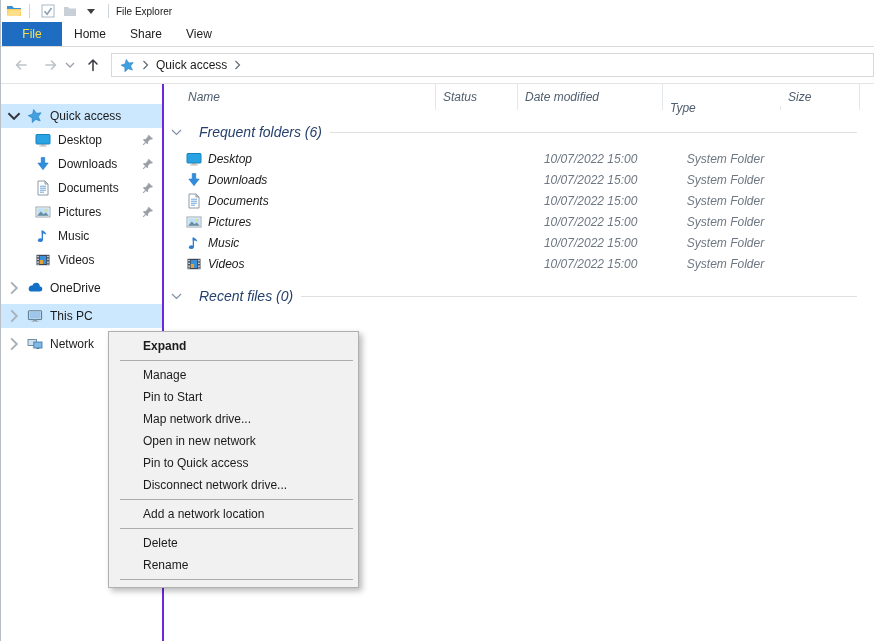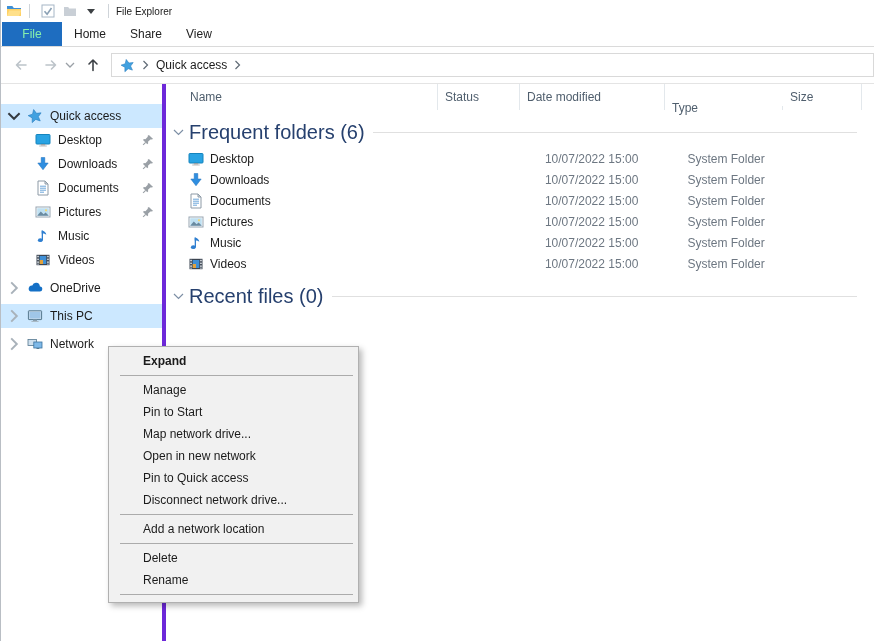--- a/index.html
+++ b/index.html
@@ -14,21 +14,21 @@
   .titlebar{height:22px;display:flex;align-items:center;padding-left:5px;background:#fff;}
   .titlebar .sep{width:1px;height:14px;background:#cfd4d9;margin:0 7px;}
   .tb-icon{width:16px;height:16px;display:inline-flex;}
   .qat-icon{width:14px;height:14px;display:inline-flex;margin:0 4px;}
   .qat-caret{width:8px;height:5px;display:inline-flex;margin:0 6px;}
   .tb-title{font-size:10px;color:#1b1b1b;}
 
   
   .tabsrow{height:24px;display:flex;align-items:stretch;border-bottom:1px solid #dadada;background:#fff;}
   .tab{display:flex;align-items:center;padding:0 12px;color:#222;cursor:default;}
-  .tab.file{background:var(--accent);color:#86efac;width:36px;justify-content:center;margin-left:1px;}
+  .tab.file{background:var(--accent);color:#fde047;width:36px;justify-content:center;margin-left:1px;}
 
   
   .navbar{height:36px;border-bottom:1px solid #e4e4e4;position:relative;background:#fff;}
   .nav-btn{position:absolute;top:10px;display:inline-flex;}
   .nav-back{left:12px;width:16px;height:16px;}
   .nav-fwd{left:42px;width:16px;height:16px;}
   .nav-drop{left:64px;width:10px;height:7px;top:15px;}
   .nav-up{left:84px;width:16px;height:16px;}
   .addressbar{position:absolute;left:110px;right:0;top:6px;height:24px;border:1px solid #d9d9d9;
     box-sizing:border-box;background:#fff;display:flex;align-items:center;}
@@ -42,48 +42,48 @@
   .side-row{height:24px;display:flex;align-items:center;position:relative;cursor:default;}
   .side-row.selected{background:var(--selection);}
   .side-row.gap{margin-top:4px;text-align:center;}
   .side-chev{width:14px;height:14px;display:inline-flex;align-items:center;justify-content:center;margin-left:6px;flex:none;}
   .side-icon{width:16px;height:16px;display:inline-flex;margin-left:6px;flex:none;}
   .side-row.child{padding-left:34px;}
   .side-row.child .side-icon{margin-left:0;}
   .side-label{margin-left:7px;white-space:nowrap;}
   .side-pin{position:absolute;right:8px;width:12px;height:12px;display:inline-flex;}
 
-  .mainpanel{flex:1;border-left:4px solid #6d28d9;overflow:hidden;}
+  .mainpanel{flex:1;border-left:2px solid #6d28d9;overflow:hidden;font-style:italic;}
   .colheaders{height:26px;display:flex;align-items:stretch;}
   .colh{display:flex;align-items:center;box-sizing:border-box;border-right:1px solid #e3e8ec;
     color:var(--header-text);padding-left:7px;}
   .colh.name{width:272px;padding-left:24px;}
   .colh.status{width:82px;}
   .colh.date{width:145px;}
   .colh.type{width:118px;margin-top:22px;}
   .colh.size{width:79px;}
 
   .group-header{display:flex;align-items:center;height:20px;margin-top:12px;padding-left:7px;padding-right:17px;}
   .group-chev{width:11px;height:7px;display:inline-flex;flex:none;}
-  .group-title{color:var(--group-text);font-size:20px;margin-left:5px;white-space:nowrap;}
+  .group-title{color:var(--group-text);font-size:14px;margin-left:17px;white-space:nowrap;}
   .group-rule{flex:1;height:1px;background:#e0e0e0;margin-left:8px;}
   .group-rows{margin-top:6px;margin-bottom:2px;}
 
   .file-row{display:flex;align-items:center;height:21px;cursor:default;}
   .cell{box-sizing:border-box;white-space:nowrap;overflow:hidden;}
   .cell.name{width:272px;display:flex;align-items:center;padding-left:22px;color:#1b1b1b;}
   .cell.status{width:82px;}
   .cell.date{width:145px;padding-left:7px;color:var(--secondary);margin-left:24px;}
   .cell.type{width:118px;padding-left:7px;color:var(--secondary);}
   .cell.size{width:79px;padding-left:7px;color:var(--secondary);}
   .row-icon{width:16px;height:16px;display:inline-flex;flex:none;}
   .row-label{margin-left:6px;}
 
   
-  .context-menu{position:absolute;left:107px;top:346px;width:251px;box-sizing:border-box;
+  .context-menu{position:absolute;left:107px;top:331px;width:251px;box-sizing:border-box;
     background:var(--menu-bg);border:1px solid #b0b0b0;box-shadow:3px 3px 6px rgba(0,0,0,0.28);
     padding:3px 0 4px 0;z-index:50;}
   .menu-item{height:22px;display:flex;align-items:center;padding-left:34px;color:#1b1b1b;cursor:default;}
   .menu-item.bold{font-weight:bold;}
   .menu-divider{height:1px;background:#ababab;margin:3px 5px 3px 11px;}
 
   svg{display:block;width:100%;height:100%;}
 </style>
 </head>
 <body>

